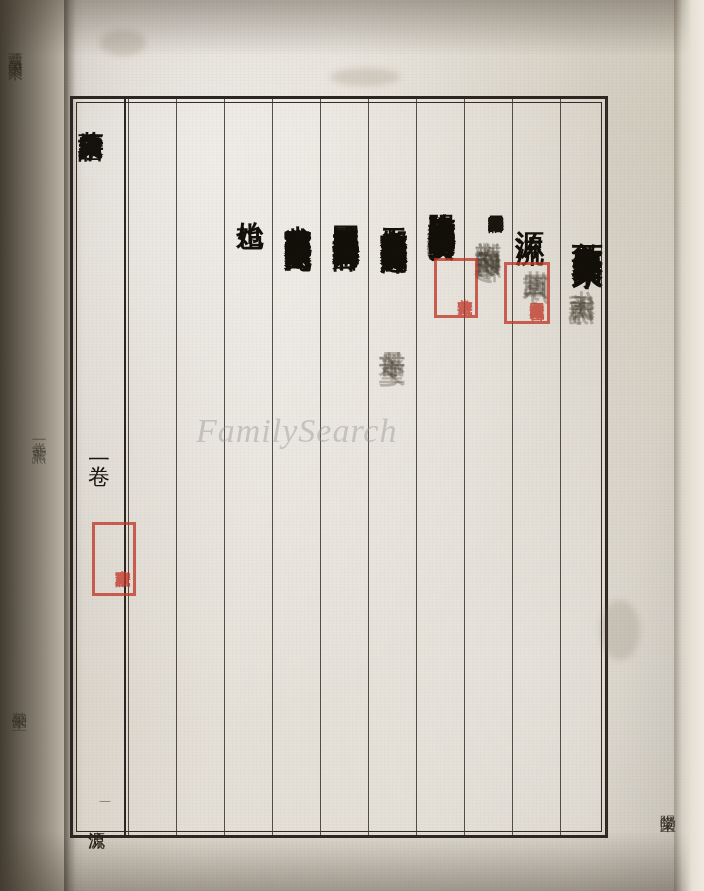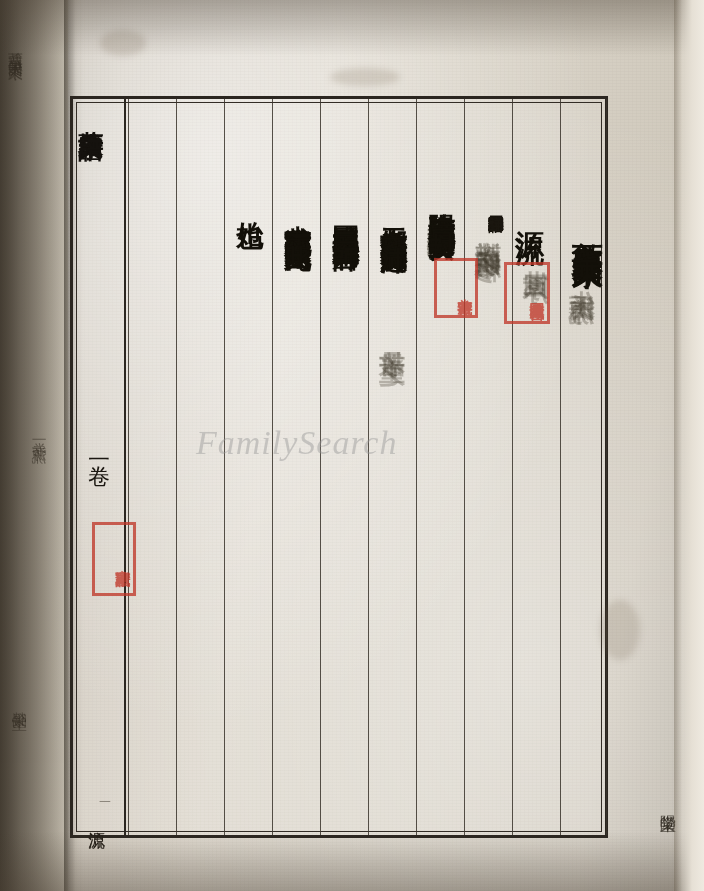--- a/index.html
+++ b/index.html
@@ -210,21 +210,21 @@
     text-align: center;
     padding: 3px 2px;
     box-sizing: border-box;
     display: flex;
     justify-content: center;
   }
 
   
   .watermark {
     position: absolute;
-    left: 196px; top: 424px;
+    left: 196px; top: 412px;
     font-family: "Liberation Serif", serif;
     font-size: 34px;
     color: rgba(150,150,150,.45);
     letter-spacing: 1px;
     font-style: italic;
     user-select: none;
   }
 
   
   .corner-mark {

